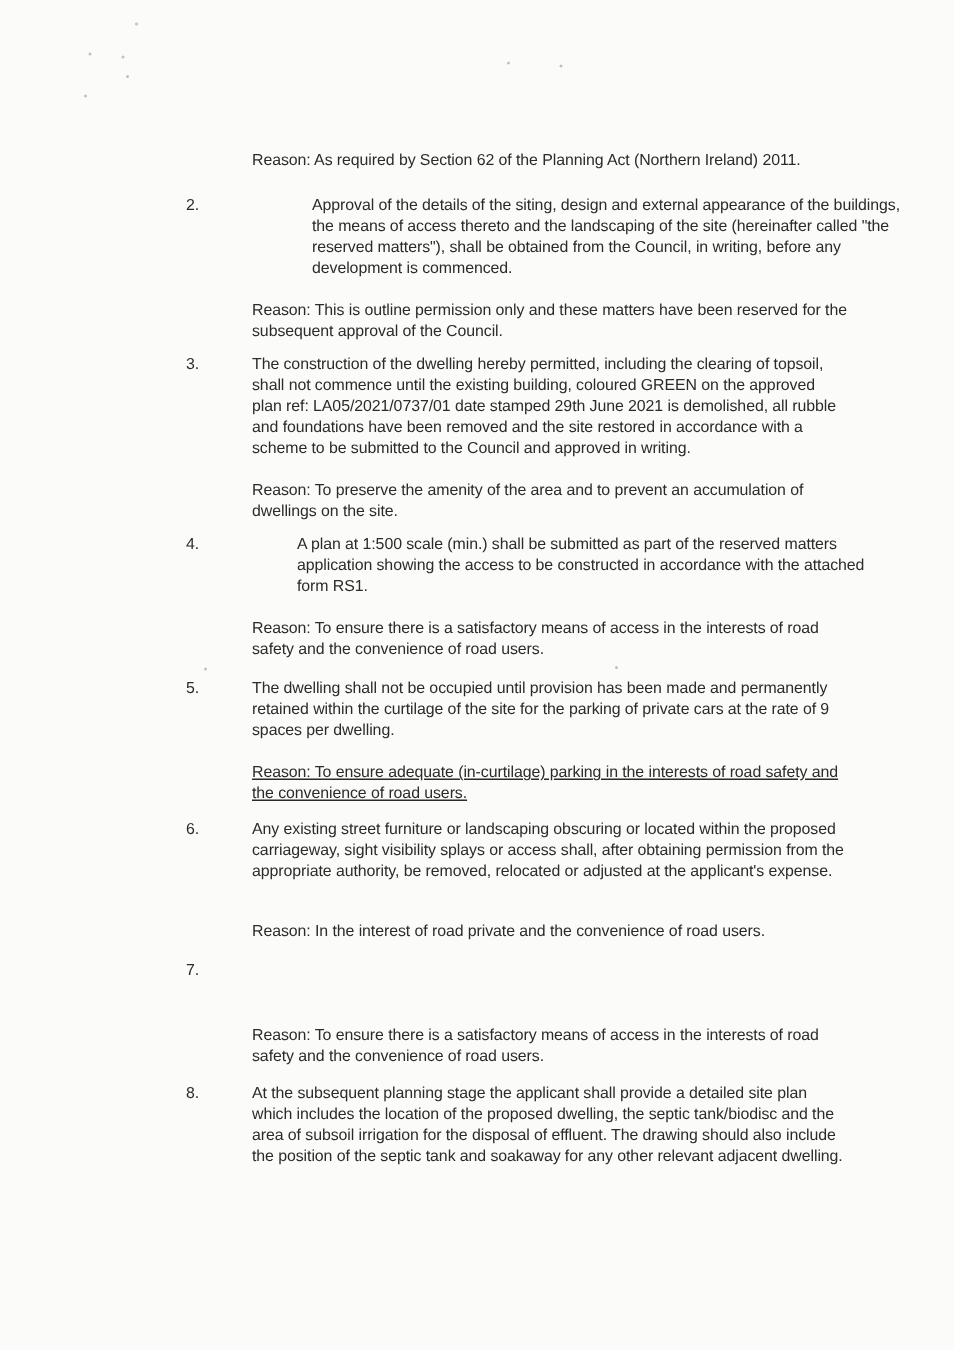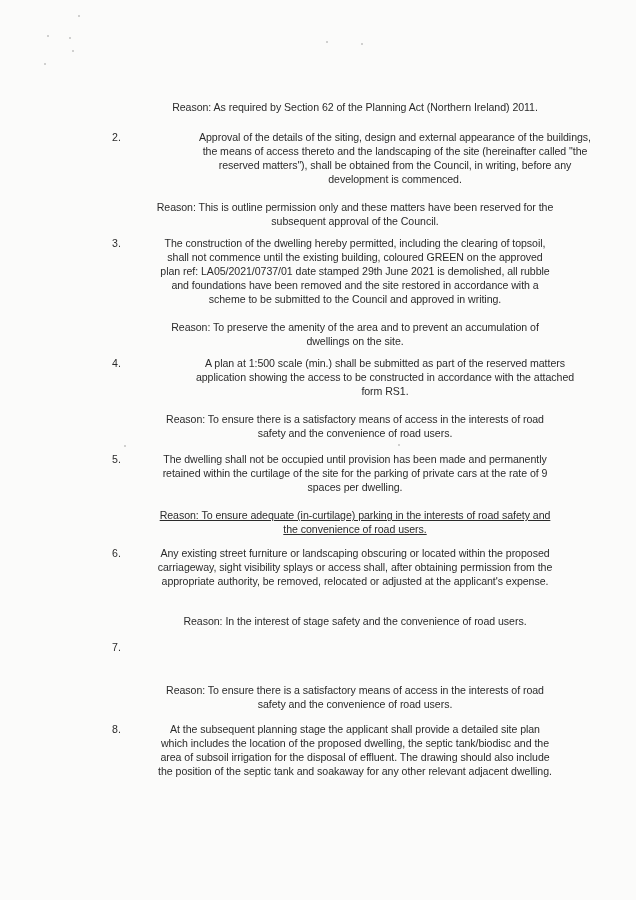--- a/index.html
+++ b/index.html
@@ -14,22 +14,22 @@
     }
     .speck {
       position: absolute;
       width: 2px; height: 2px;
       background: #9a9a9a;
       border-radius: 1px;
       opacity: 0.6;
     }
     .page {
       position: absolute;
-      left: 4px; top: 0;
-      width: 572px; height: 900px; text-align: center;
+      left: 16px; top: 0;
+      width: 572px; height: 900px;
     }
     .para {
       position: absolute;
       left: 152px;
       width: 398px;
       font-size: 10.6px;
       line-height: 14px;
       letter-spacing: -0.05px;
     }
     .num {
@@ -68,21 +68,21 @@
   <div class="num" style="top:356px;">4.</div>
   <div class="para" style="top:356px;margin-left:30px;">A plan at 1:500 scale (min.) shall be submitted as part of the reserved matters application showing the access to be constructed in accordance with the attached form RS1.</div>
   <div class="para reason" style="top:412px;">Reason: To ensure there is a satisfactory means of access in the interests of road safety and the convenience of road users.</div>
 
   <div class="num" style="top:452px;">5.</div>
   <div class="para" style="top:452px;">The dwelling shall not be occupied until provision has been made and permanently retained within the curtilage of the site for the parking of private cars at the rate of 9 spaces per dwelling.</div>
   <div class="para reason" style="top:508px;text-decoration:underline;">Reason: To ensure adequate (in-curtilage) parking in the interests of road safety and the convenience of road users.</div>
 
   <div class="num" style="top:546px;">6.</div>
   <div class="para" style="top:546px;">Any existing street furniture or landscaping obscuring or located within the proposed carriageway, sight visibility splays or access shall, after obtaining permission from the appropriate authority, be removed, relocated or adjusted at the applicant's expense.</div>
-  <div class="para reason" style="top:614px;">Reason: In the interest of stage safety and the convenience of road users.</div>
+  <div class="para reason" style="top:614px;">Reason: In the interest of road private and the convenience of road users.</div>
 
   <div class="num" style="top:640px;">7.</div>
   <div class="para reason" style="top:683px;">Reason: To ensure there is a satisfactory means of access in the interests of road safety and the convenience of road users.</div>
 
   <div class="num" style="top:722px;">8.</div>
   <div class="para" style="top:722px;">At the subsequent planning stage the applicant shall provide a detailed site plan which includes the location of the proposed dwelling, the septic tank/biodisc and the area of subsoil irrigation for the disposal of effluent. The drawing should also include the position of the septic tank and soakaway for any other relevant adjacent dwelling.</div>
 
 </div>
 
 </body></html>

